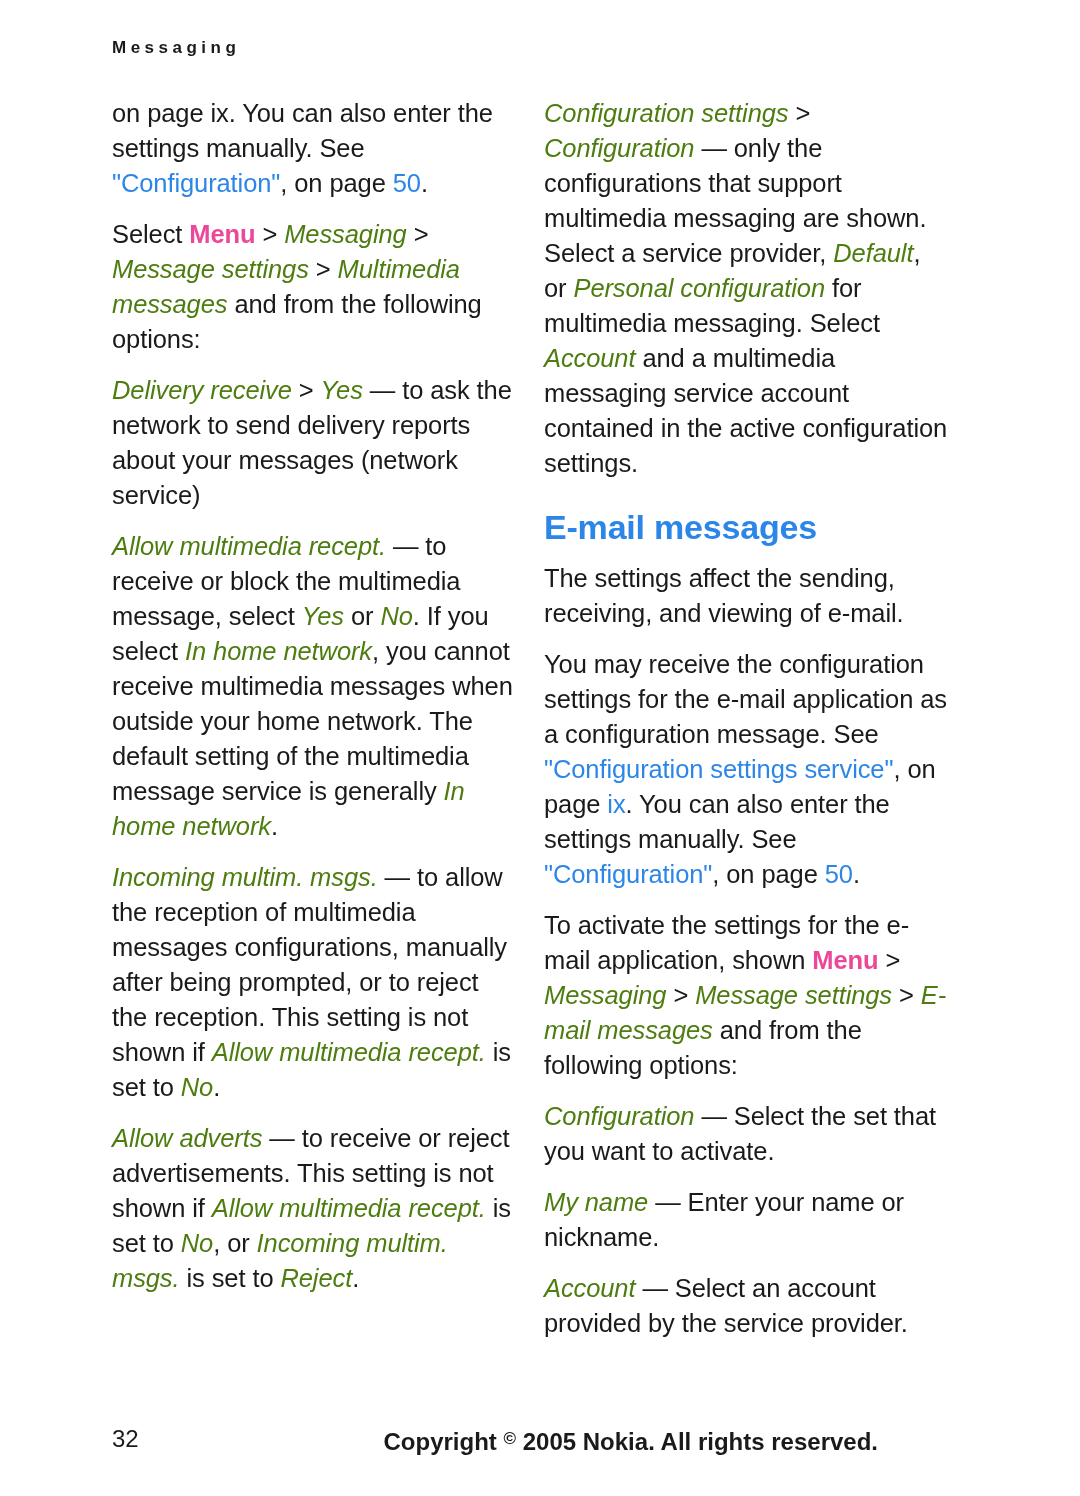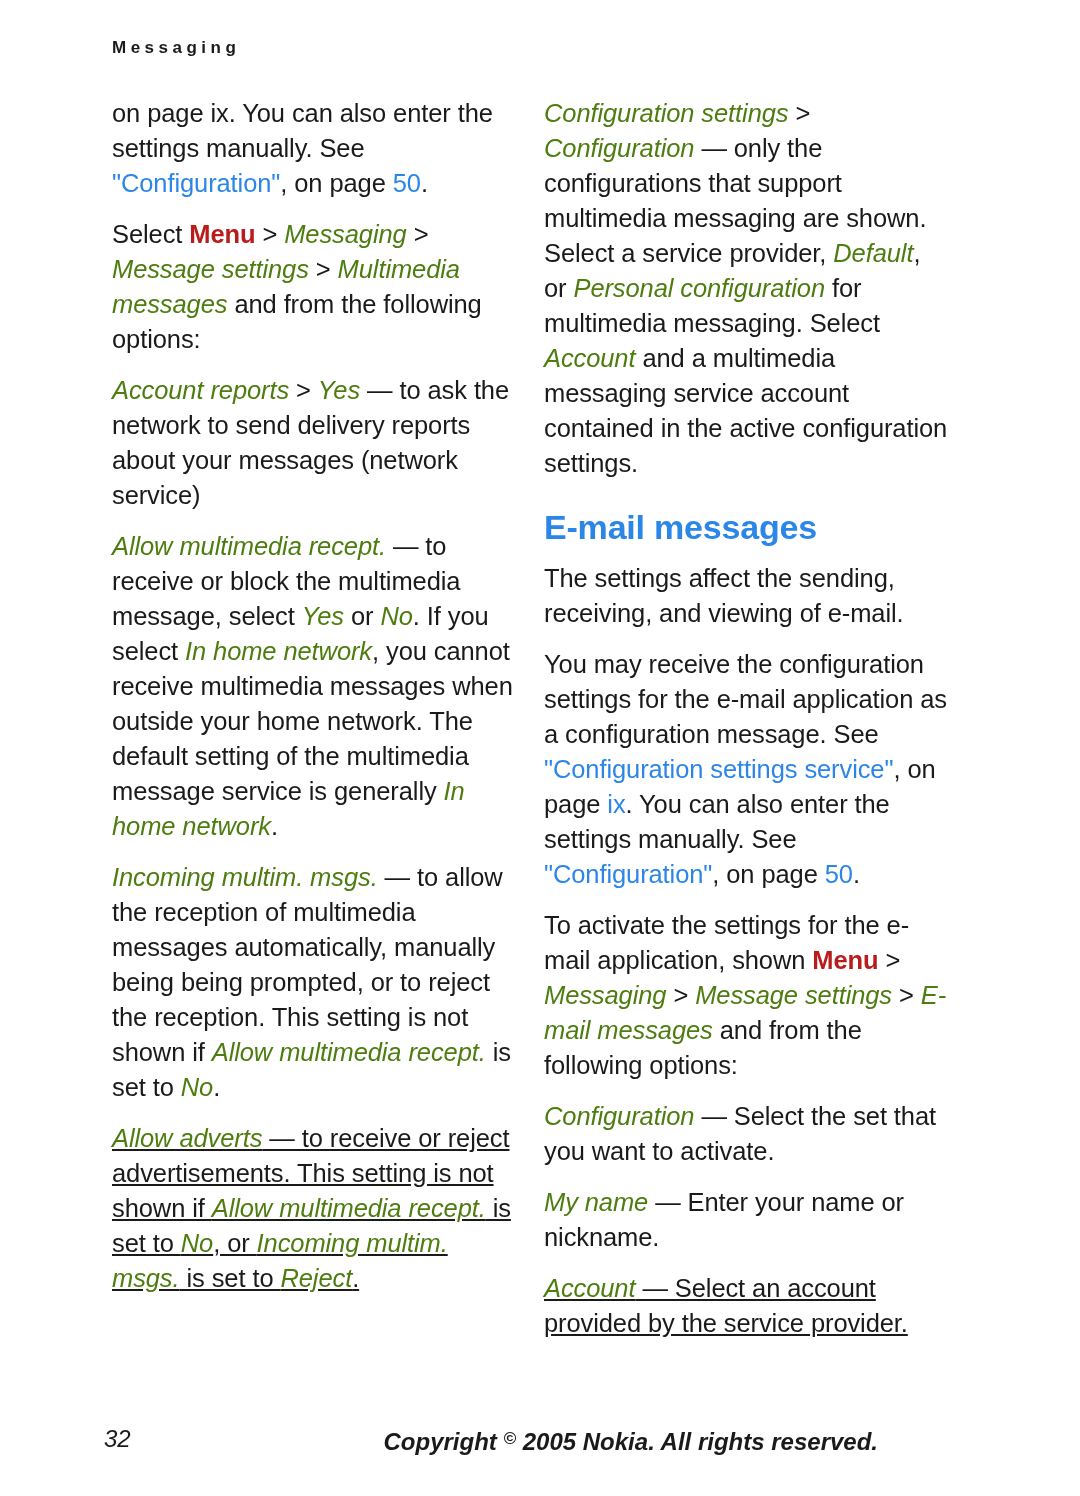--- a/index.html
+++ b/index.html
@@ -49,54 +49,53 @@
   .col-right { width: 404px; }
 
   p.para {
     margin: 0 0 16px 0;
     font-size: 25.5px;
     line-height: 35px;
     color: #1a1a1a;
     font-weight: 400;
     letter-spacing: -0.1px;
   }
-  p.para:last-child { margin-bottom: 4px; text-decoration: underline; }
+  p.para:last-child { margin-bottom: 4px; }
 
   
   .ui {            
     color: #4d7c0f;
     font-style: italic;
   }
   .ui-bold {       
-    color: #b91c1c;
+    color: #ec4899;
     font-weight: 700;
     font-style: normal;
   }
   .xref {          
     color: #2c86e8;
   }
 
   
   h2.section-heading {
     margin: 26px 0 14px 0;
     font-size: 34px;
     line-height: 40px;
     font-weight: 700;
     color: #2c86e8;
     letter-spacing: -0.2px;
   }
 
   
   .footer {
     position: absolute;
-    left: 104px;
+    left: 112px;
     right: 112px;
     top: 1424px;
     height: 34px;
-    font-style: italic;
   }
   .footer-page-number {
     position: absolute;
     left: 0;
     top: 0;
     font-size: 24px;
     line-height: 30px;
     color: #1a1a1a;
   }
   .footer-copyright {
@@ -122,23 +121,23 @@
 
 <div class="page">
 
   <div class="running-header">Messaging</div>
 
   <div class="columns">
 
     <div class="col col-left" id="col-left">
         <p class="para"><span>on page ix. You can also enter the settings manually. See </span><span class="xref">"Configuration"</span><span>, on page </span><span class="xref">50</span><span>.</span></p>
         <p class="para"><span>Select </span><span class="ui-bold">Menu</span><span> &gt; </span><span class="ui">Messaging</span><span> &gt; </span><span class="ui">Message settings</span><span> &gt; </span><span class="ui">Multimedia messages</span><span> and from the following options:</span></p>
-        <p class="para"><span class="ui">Account reports</span><span> &gt; </span><span class="ui">Yes</span><span> — to ask the network to send delivery reports about your messages (network service)</span></p>
+        <p class="para"><span class="ui">Delivery receive</span><span> &gt; </span><span class="ui">Yes</span><span> — to ask the network to send delivery reports about your messages (network service)</span></p>
         <p class="para"><span class="ui">Allow multimedia recept.</span><span> — to receive or block the multimedia message, select </span><span class="ui">Yes</span><span> or </span><span class="ui">No</span><span>. If you select </span><span class="ui">In home network</span><span>, you cannot receive multimedia messages when outside your home network. The default setting of the multimedia message service is generally </span><span class="ui">In home network</span><span>.</span></p>
-        <p class="para"><span class="ui">Incoming multim. msgs.</span><span> — to allow the reception of multimedia messages automatically, manually being being prompted, or to reject the reception. This setting is not shown if </span><span class="ui">Allow multimedia recept.</span><span> is set to </span><span class="ui">No</span><span>.</span></p>
+        <p class="para"><span class="ui">Incoming multim. msgs.</span><span> — to allow the reception of multimedia messages configurations, manually after being prompted, or to reject the reception. This setting is not shown if </span><span class="ui">Allow multimedia recept.</span><span> is set to </span><span class="ui">No</span><span>.</span></p>
         <p class="para"><span class="ui">Allow adverts</span><span> — to receive or reject advertisements. This setting is not shown if </span><span class="ui">Allow multimedia recept.</span><span> is set to </span><span class="ui">No</span><span>, or </span><span class="ui">Incoming multim. msgs.</span><span> is set to </span><span class="ui">Reject</span><span>.</span></p>
       </div>
 
     <div class="col col-right" id="col-right">
         <p class="para"><span class="ui">Configuration settings</span><span> &gt; </span><span class="ui">Configuration</span><span> — only the configurations that support multimedia messaging are shown. Select a service provider, </span><span class="ui">Default</span><span>, or </span><span class="ui">Personal configuration</span><span> for multimedia messaging. Select </span><span class="ui">Account</span><span> and a multimedia messaging service account contained in the active configuration settings.</span></p>
         <h2 class="section-heading">E-mail messages</h2>
         <p class="para"><span>The settings affect the sending, receiving, and viewing of e-mail.</span></p>
         <p class="para"><span>You may receive the configuration settings for the e-mail application as a configuration message. See </span><span class="xref">"Configuration settings service"</span><span>, on page </span><span class="xref">ix</span><span>. You can also enter the settings manually. See </span><span class="xref">"Configuration"</span><span>, on page </span><span class="xref">50</span><span>.</span></p>
         <p class="para"><span>To activate the settings for the e-mail application, shown </span><span class="ui-bold">Menu</span><span> &gt; </span><span class="ui">Messaging</span><span> &gt; </span><span class="ui">Message settings</span><span> &gt; </span><span class="ui">E-mail messages</span><span> and from the following options:</span></p>
         <p class="para"><span class="ui">Configuration</span><span> — Select the set that you want to activate.</span></p>

